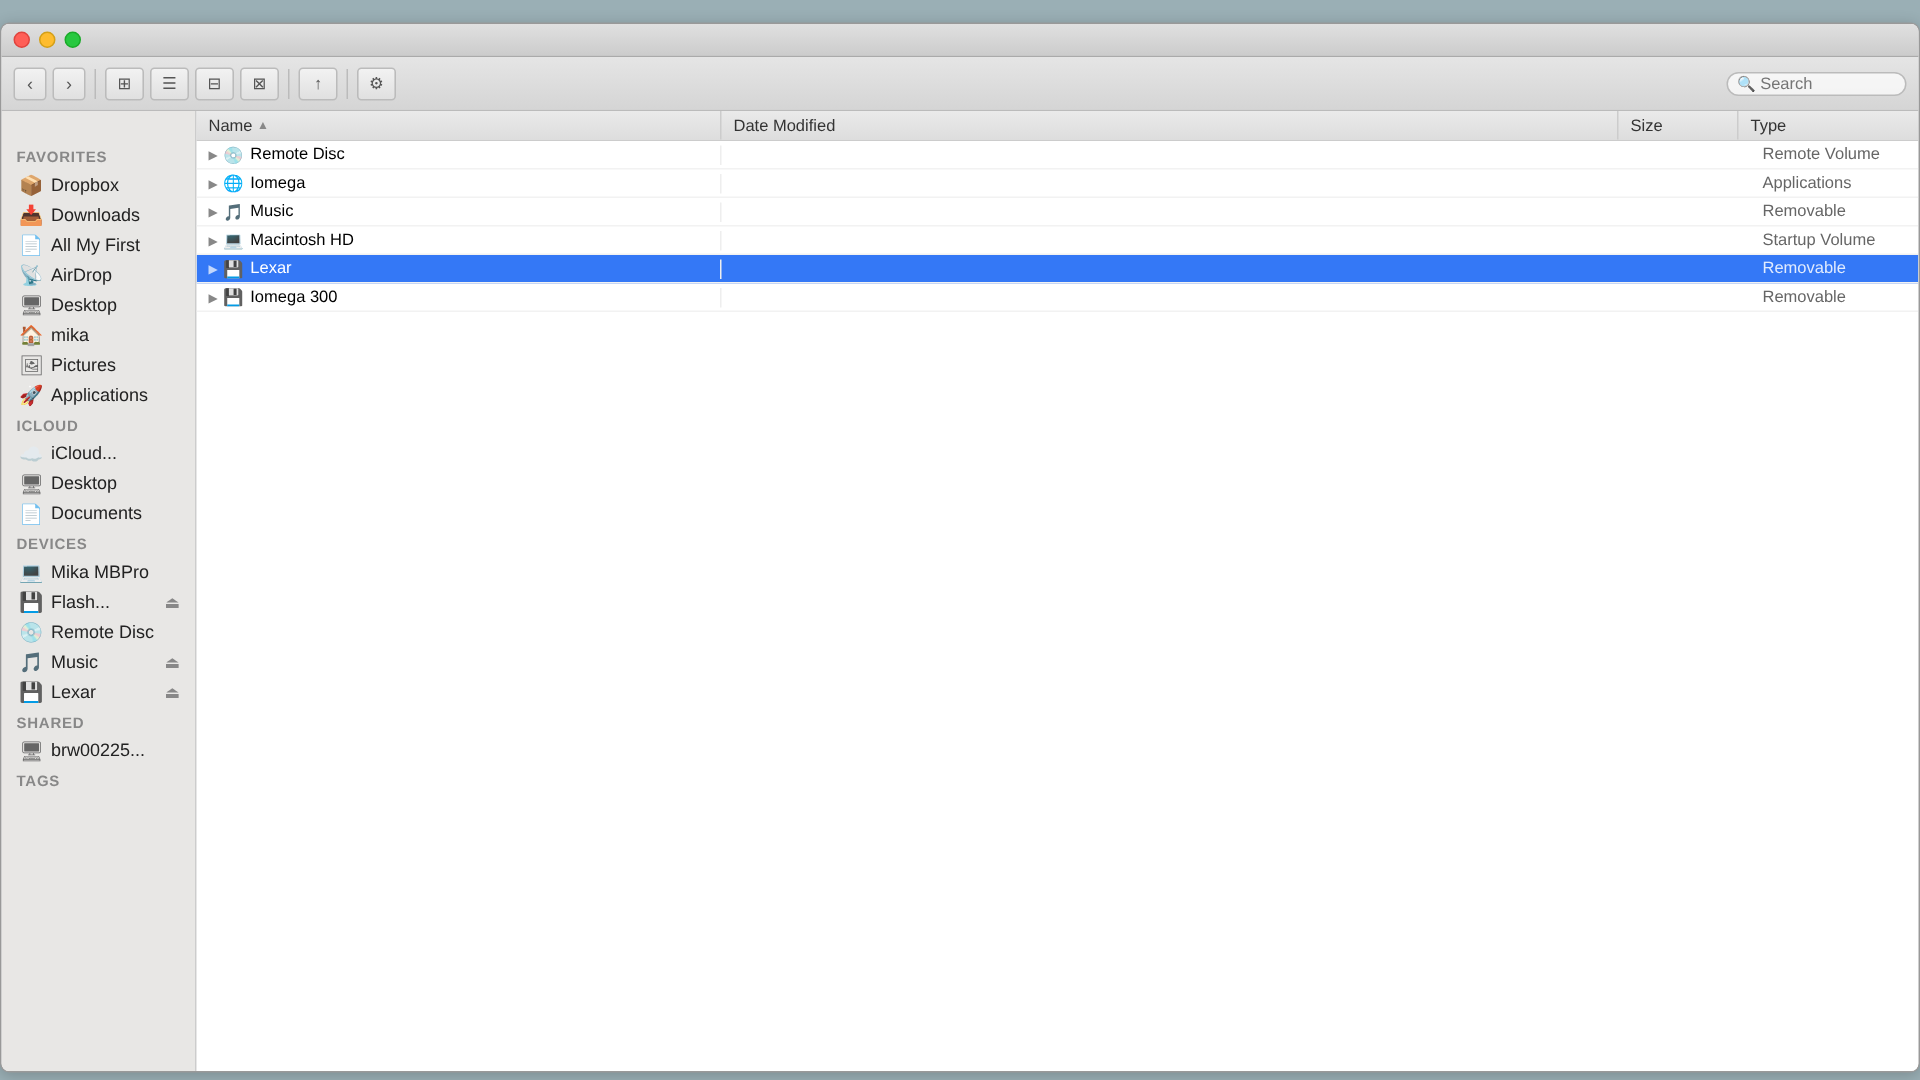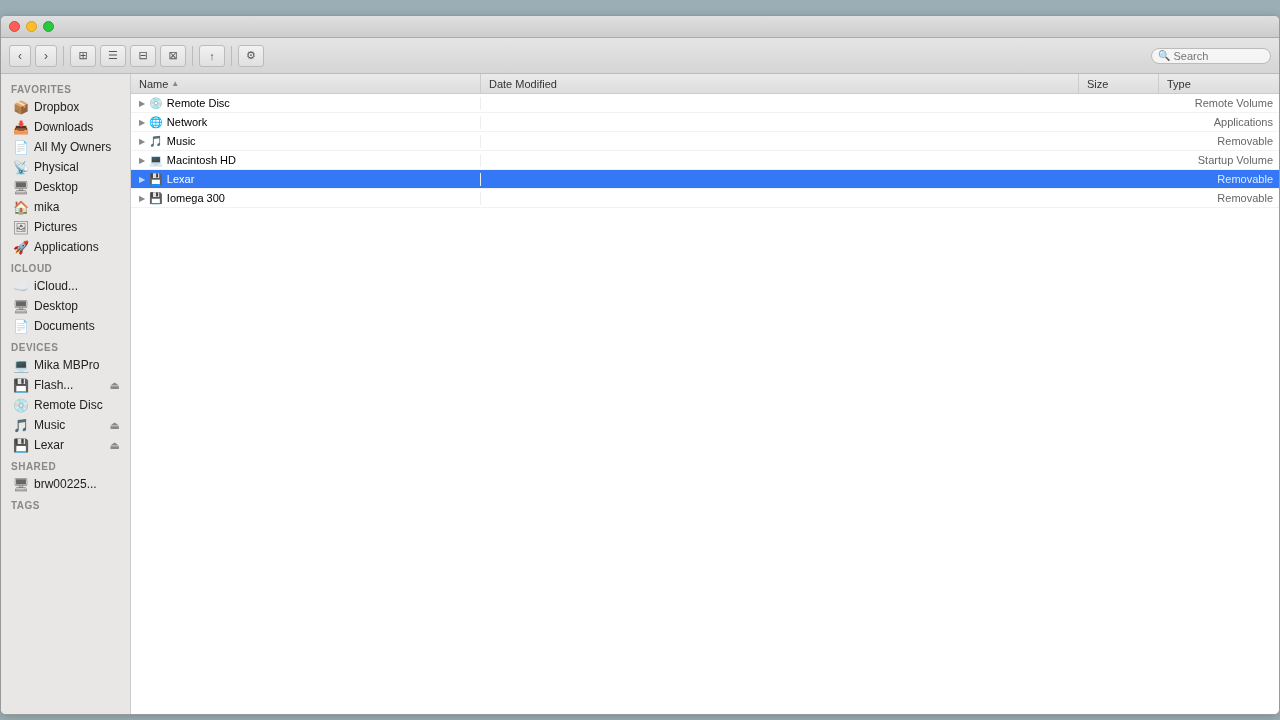--- a/index.html
+++ b/index.html
@@ -404,21 +404,21 @@
       flex: 1;
       display: flex;
       overflow: hidden;
     }
 
     .main-sidebar {
       width: 130px;
       background: #e8e7e5;
       border-right: 1px solid #ccc;
       overflow-y: auto;
-      padding: 4px 0;
+      padding: 20px 0;
     }
 
     .main-content {
       flex: 1;
       display: flex;
       flex-direction: column;
       overflow: hidden;
     }
 
     .main-col-header {
@@ -529,21 +529,20 @@
       padding: 0 6px;
       color: #666;
       text-align: right;
       border-right: 1px solid #eee;
     }
 
     .flr-kind {
       width: 110px;
       padding: 0 6px;
       color: #666;
-      text-align: right;
     }
 
     
     .file-listing-row.highlighted {
       background: #3478f6;
       color: white;
     }
     .file-listing-row.highlighted .flr-date,
     .file-listing-row.highlighted .flr-size,
     .file-listing-row.highlighted .flr-kind {
@@ -589,25 +588,25 @@
       <div class="sidebar-item">
         <span class="sidebar-icon">📦</span>
         <span>Dropbox</span>
       </div>
       <div class="sidebar-item">
         <span class="sidebar-icon">📥</span>
         <span>Downloads</span>
       </div>
       <div class="sidebar-item">
         <span class="sidebar-icon">📄</span>
-        <span>All My Owners</span>
+        <span>All My First</span>
       </div>
       <div class="sidebar-item">
         <span class="sidebar-icon">📡</span>
-        <span>Physical</span>
+        <span>AirDrop</span>
       </div>
       <div class="sidebar-item">
         <span class="sidebar-icon">🖥</span>
         <span>Desktop</span>
       </div>
       <div class="sidebar-item">
         <span class="sidebar-icon">🏠</span>
         <span>mika</span>
       </div>
       <div class="sidebar-item">
@@ -688,21 +687,21 @@
           </div>
           <div class="flr-date"></div>
           <div class="flr-size"></div>
           <div class="flr-kind">Remote Volume</div>
         </div>
 
         <div class="file-listing-row">
           <div class="flr-name" style="width:350px;">
             <span style="font-size:8px;color:#888;">▶</span>
             <span>🌐</span>
-            <span>Network</span>
+            <span>Iomega</span>
           </div>
           <div class="flr-date"></div>
           <div class="flr-size"></div>
           <div class="flr-kind">Applications</div>
         </div>
 
         <div class="file-listing-row">
           <div class="flr-name" style="width:350px;">
             <span style="font-size:8px;color:#888;">▶</span>
             <span>🎵</span>

